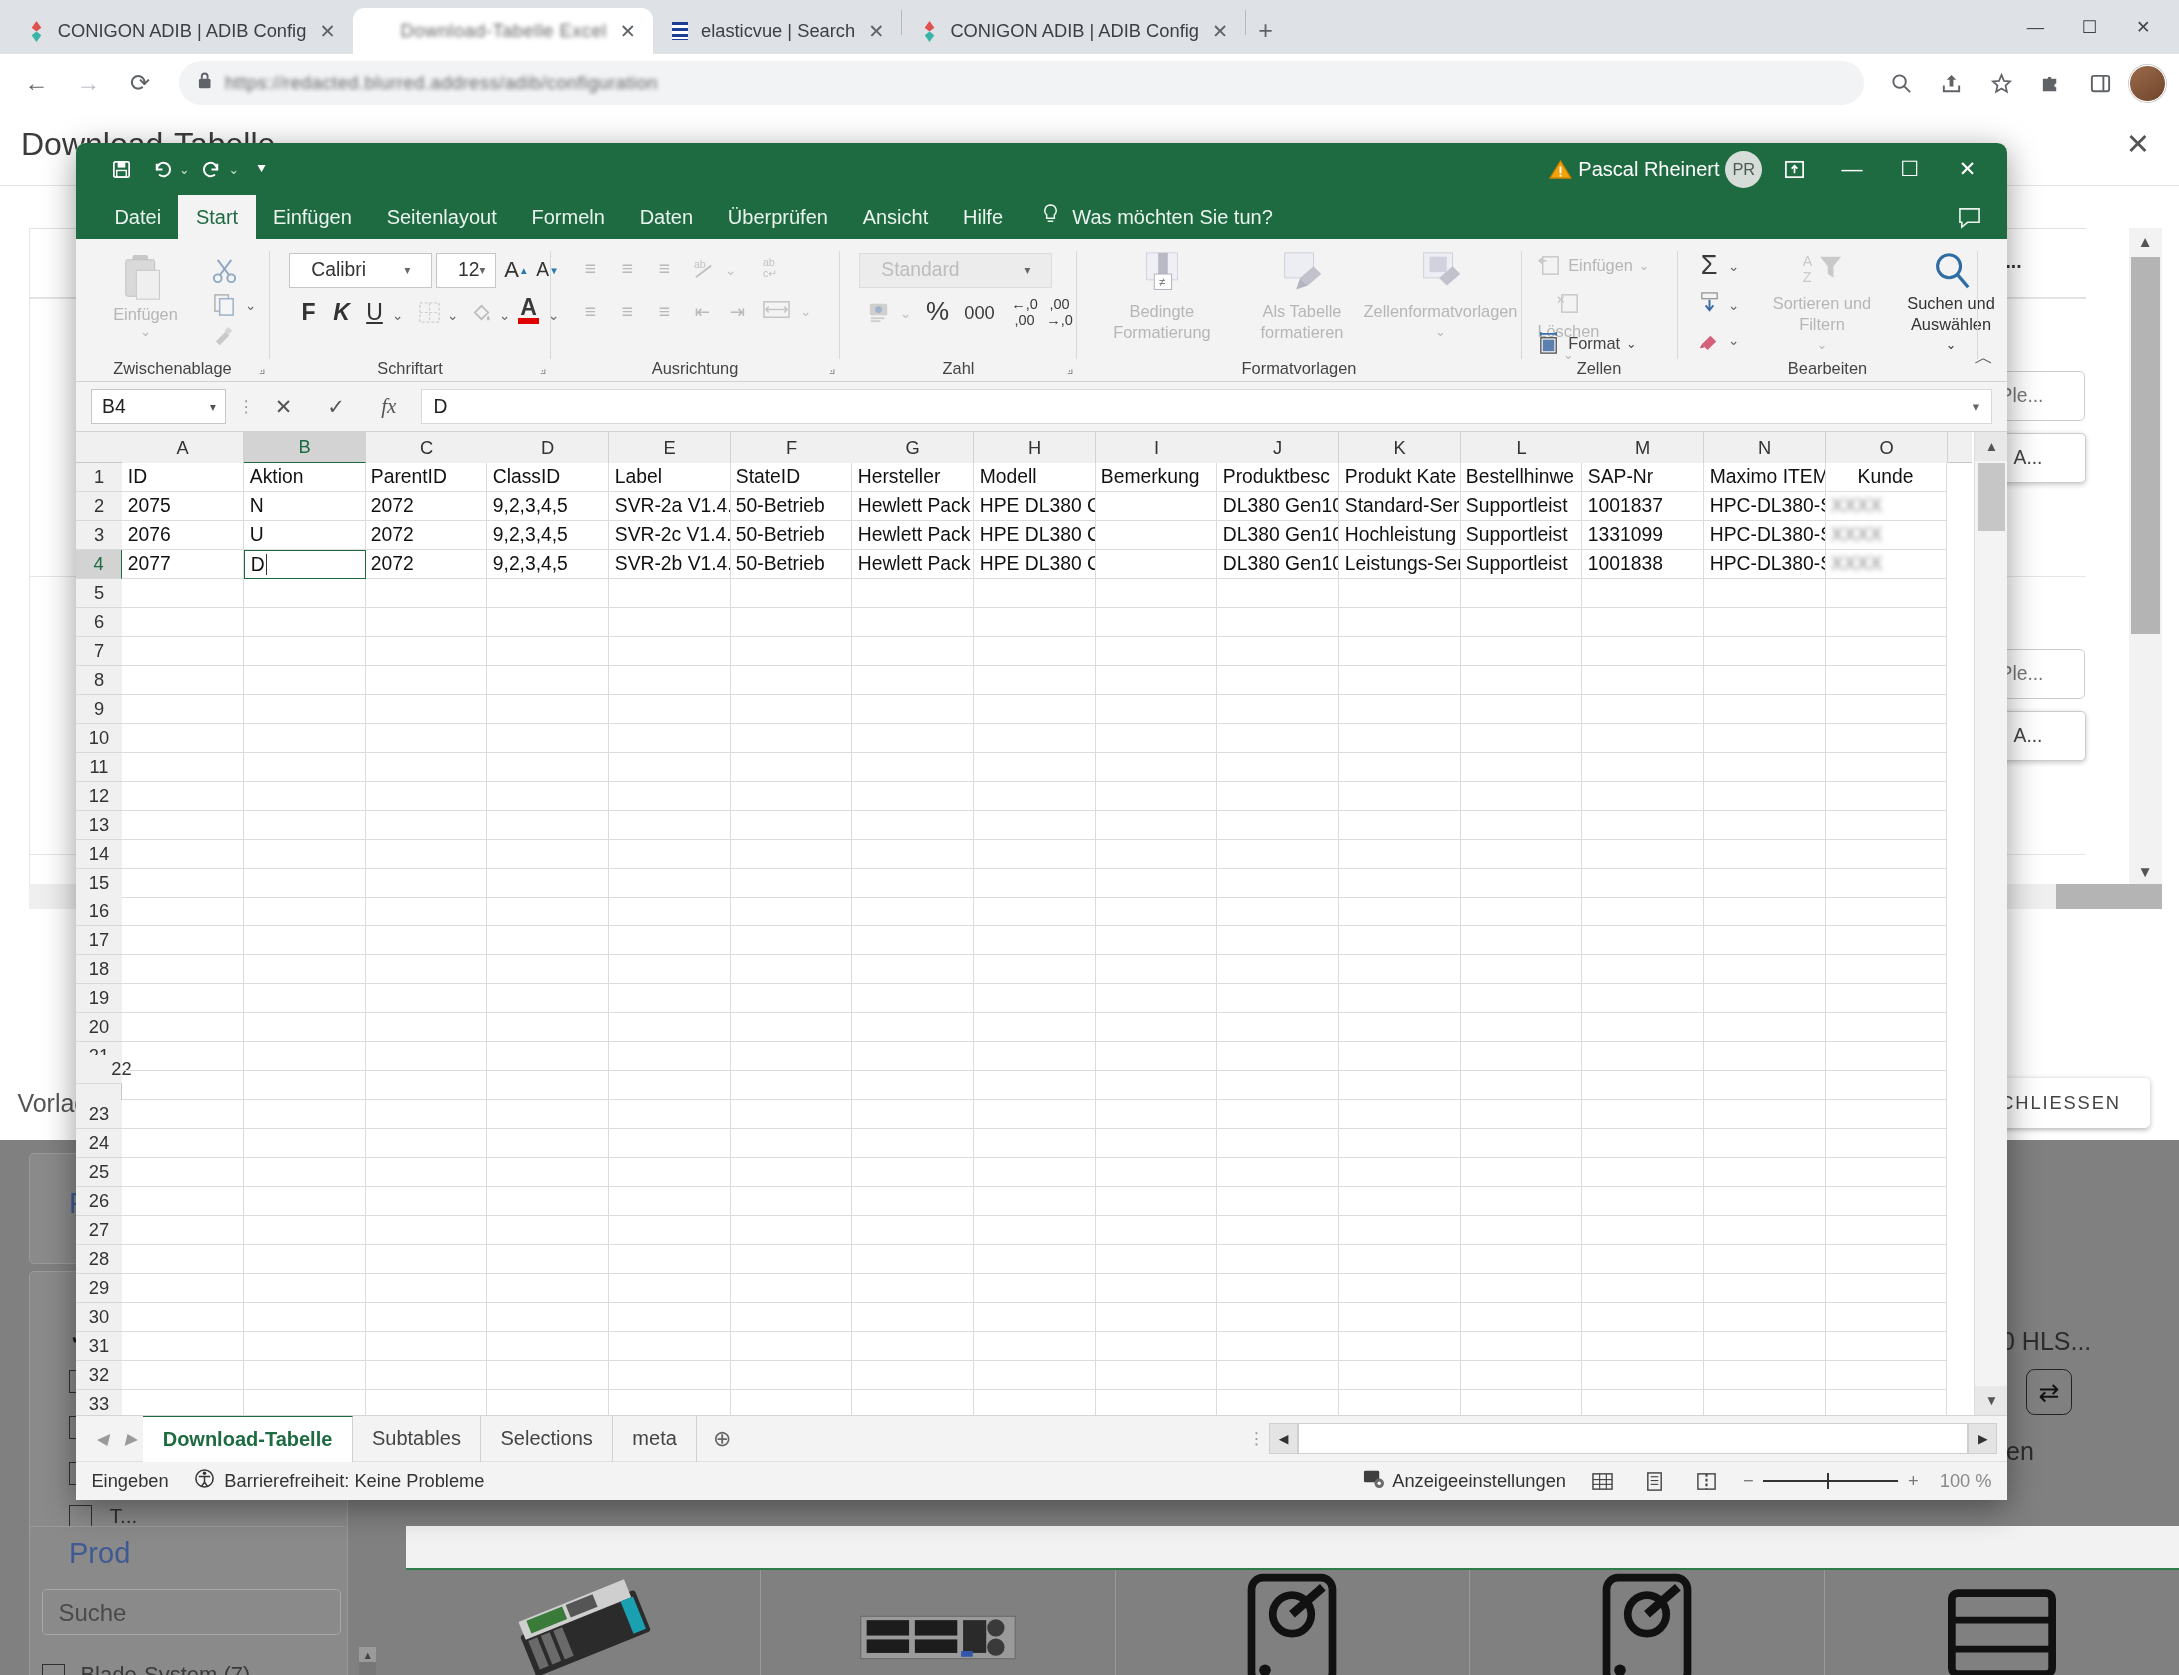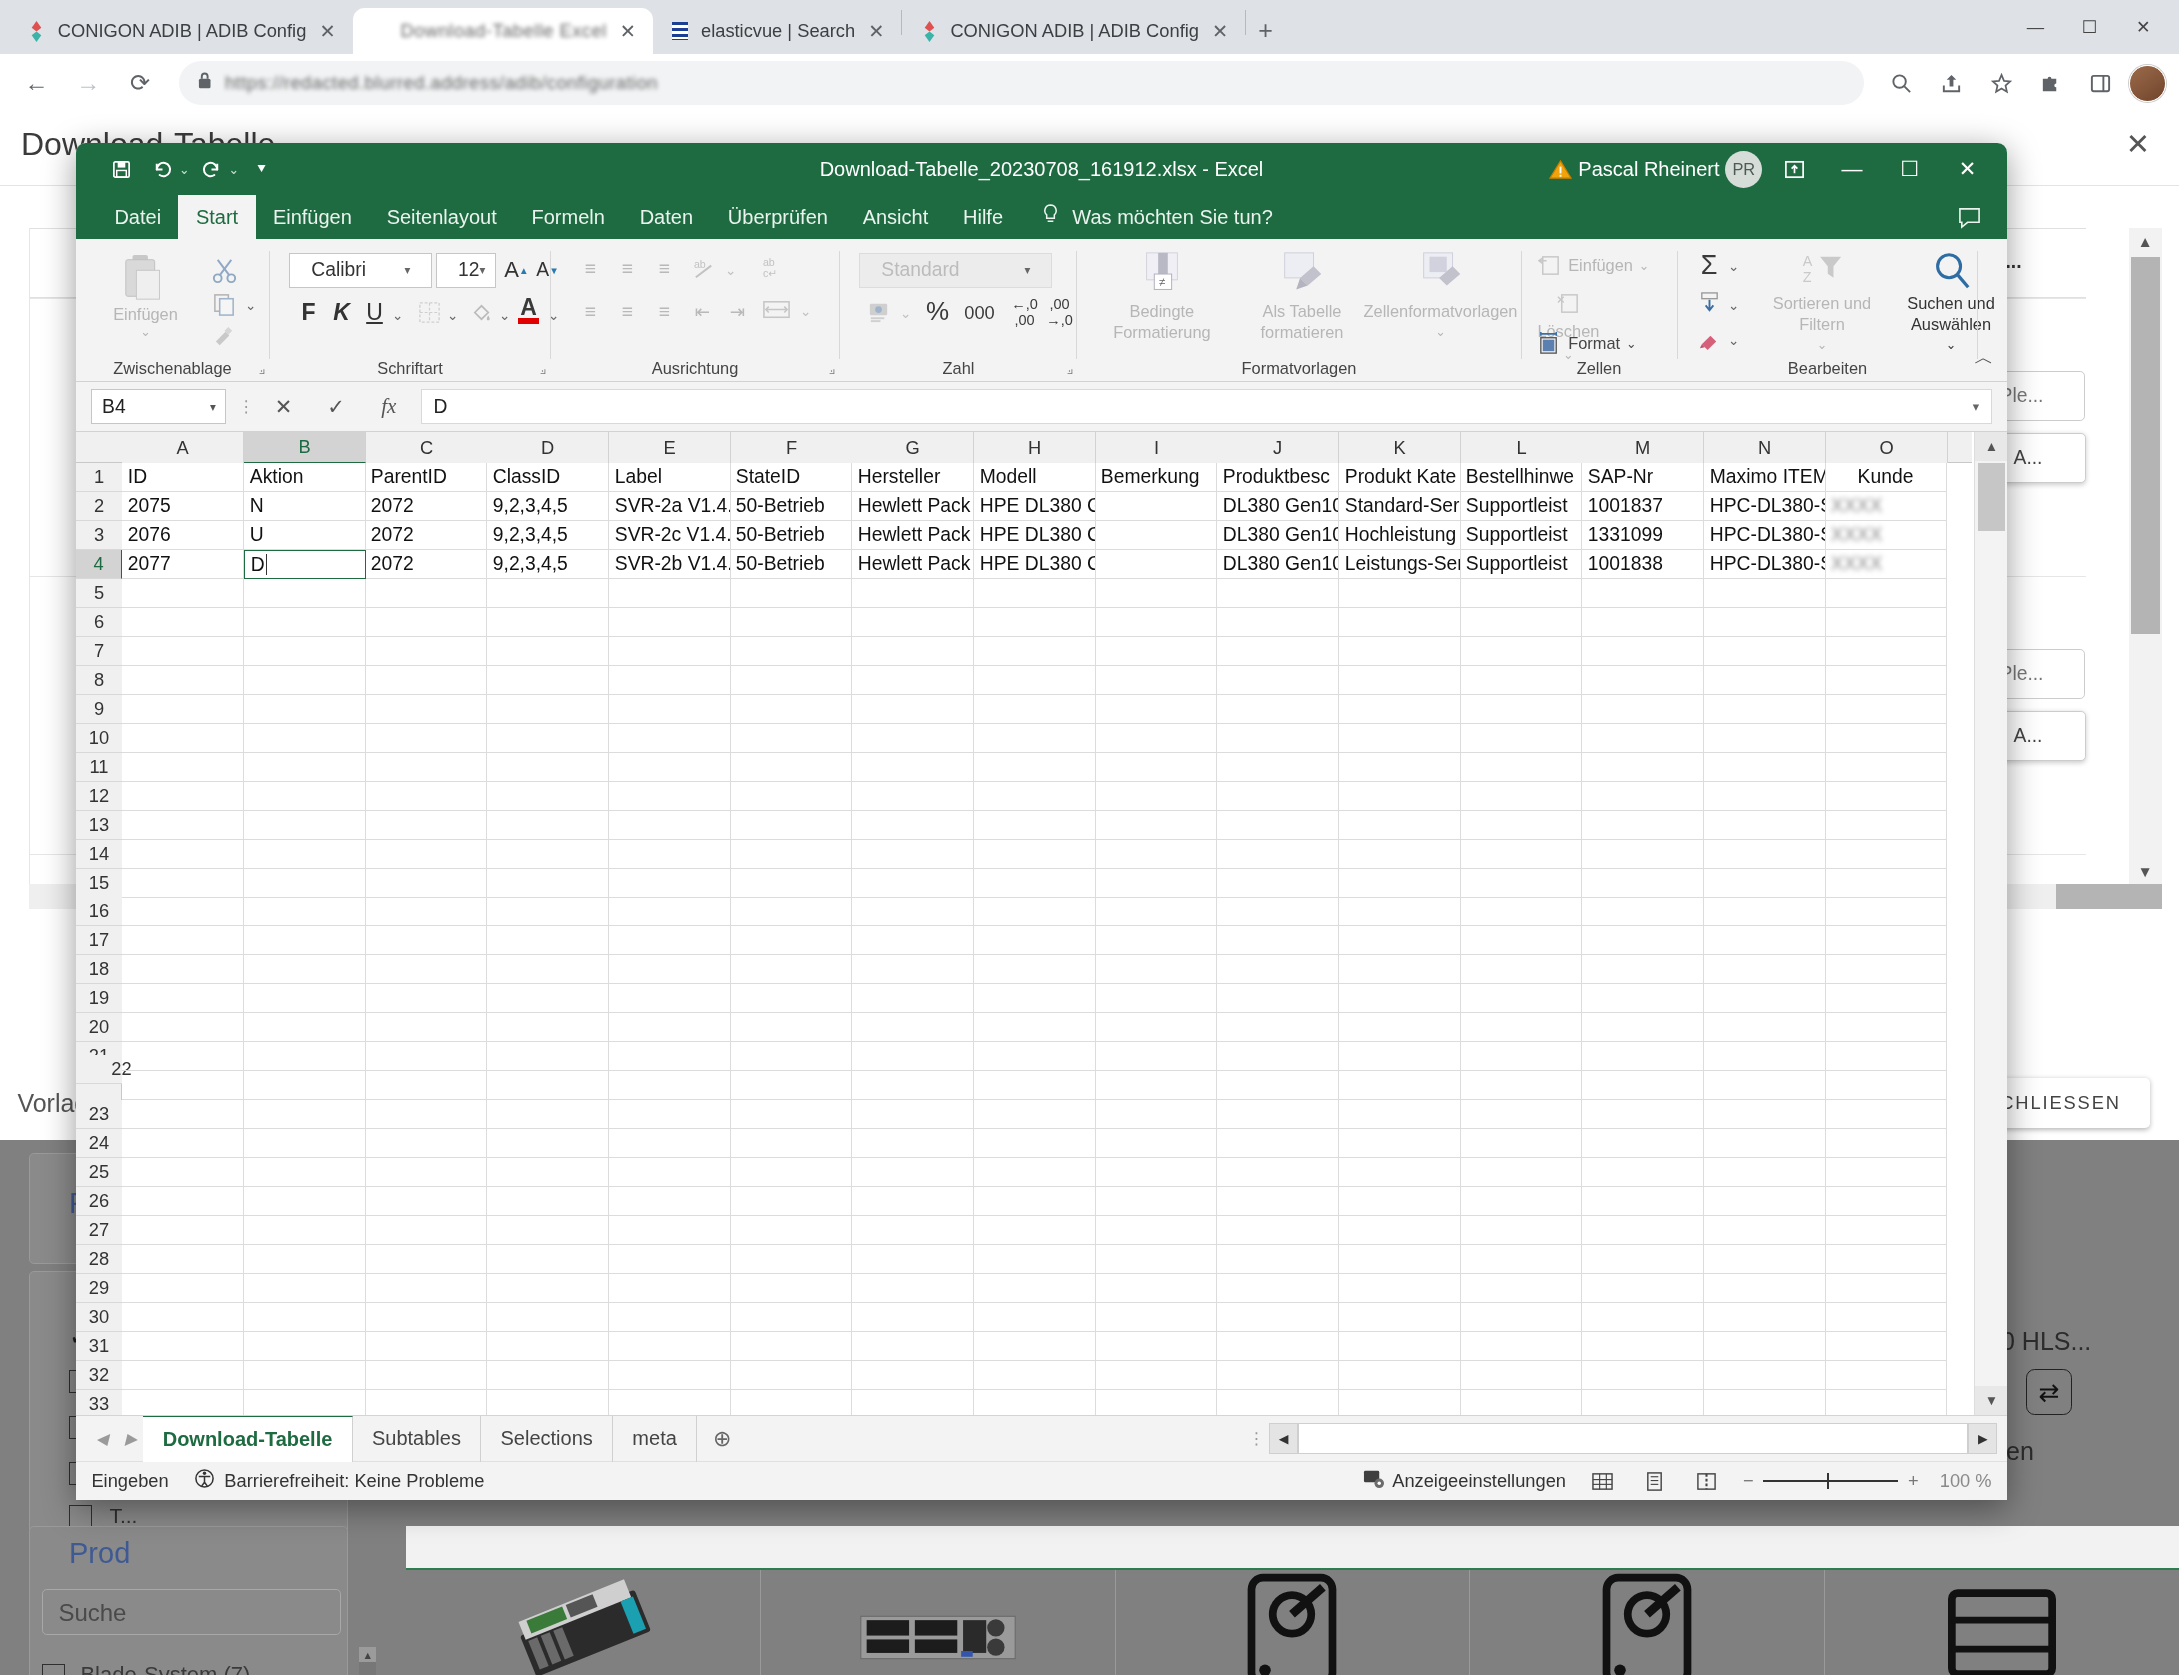--- a/index.html
+++ b/index.html
@@ -470,21 +470,20 @@
       <span class="qat-caret">⌄</span>
       <span class="qat-btn">
         <svg width="23" height="21" viewBox="0 0 24 22">
             <path d="M18 11 a7 7 0 1 0 -3 5.8" fill="none" stroke="#fff" stroke-width="2.1" stroke-linecap="round"></path>
             <path d="M18 5 v6 h-6" fill="none" stroke="#fff" stroke-width="2.1" stroke-linejoin="round"></path>
           </svg>
       </span>
       <span class="qat-caret">⌄</span>
       <span class="qat-btn" style="font-size:14.5px;">⯆</span>
     </div>
-    <div id="excel-filename">Download-Tabelle_20230708_161912.xlsx  -  Excel</div>
     <div class="title-right">
       <span id="warn-icon">
         <svg width="25" height="25" viewBox="0 0 26 26">
             <polygon points="13,4 24,22 2,22" fill="#f0a30a" stroke="#c67c00" stroke-width="1.2"></polygon>
             <rect x="12" y="10" width="2" height="7" fill="#fff"></rect>
             <rect x="12" y="18.5" width="2" height="2" fill="#fff"></rect>
           </svg>
       </span>
       <span id="user-name">Pascal Rheinert</span>
       <span id="user-av">PR</span>

